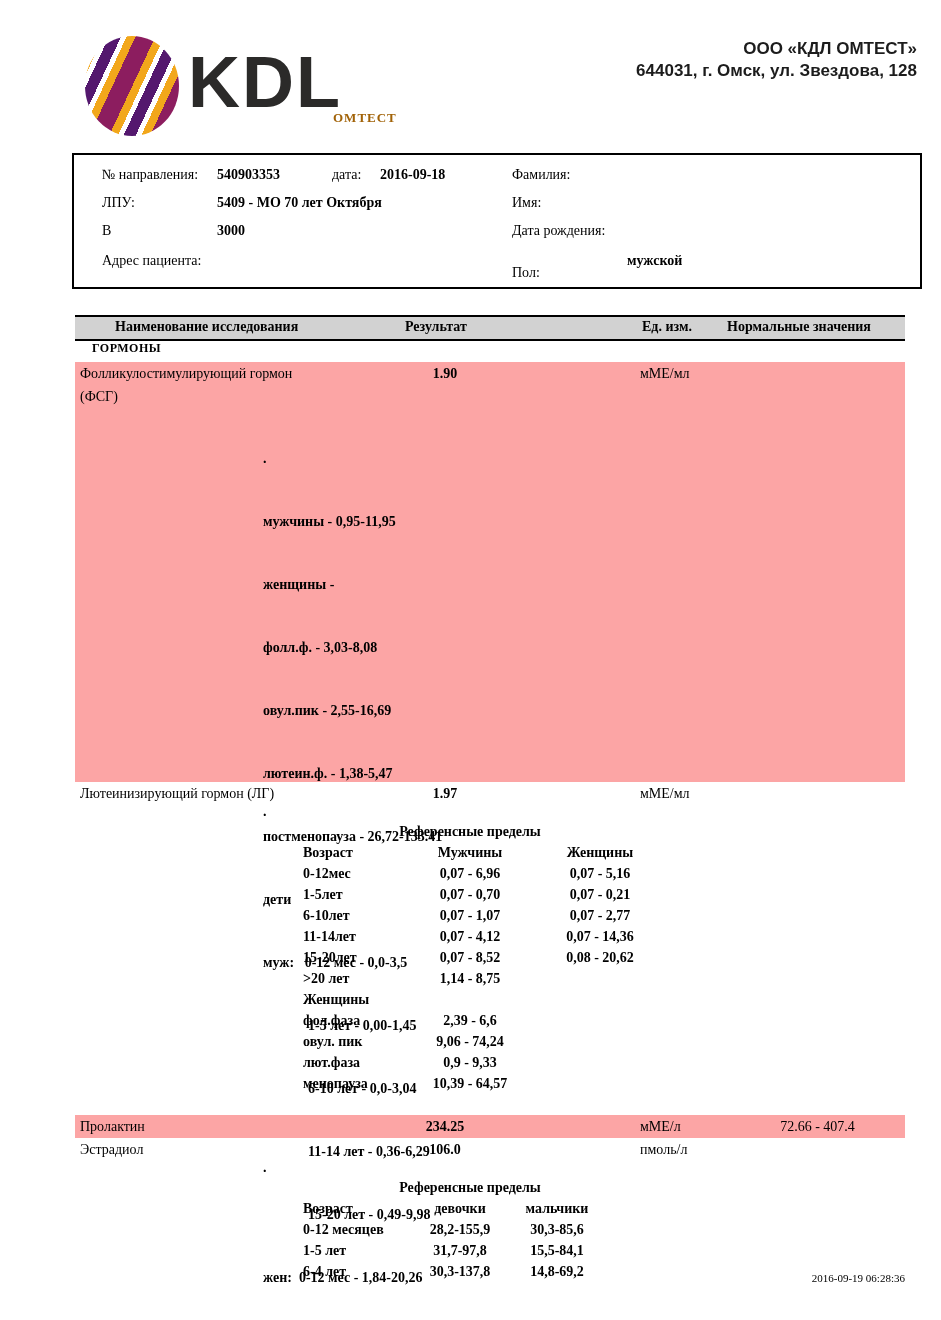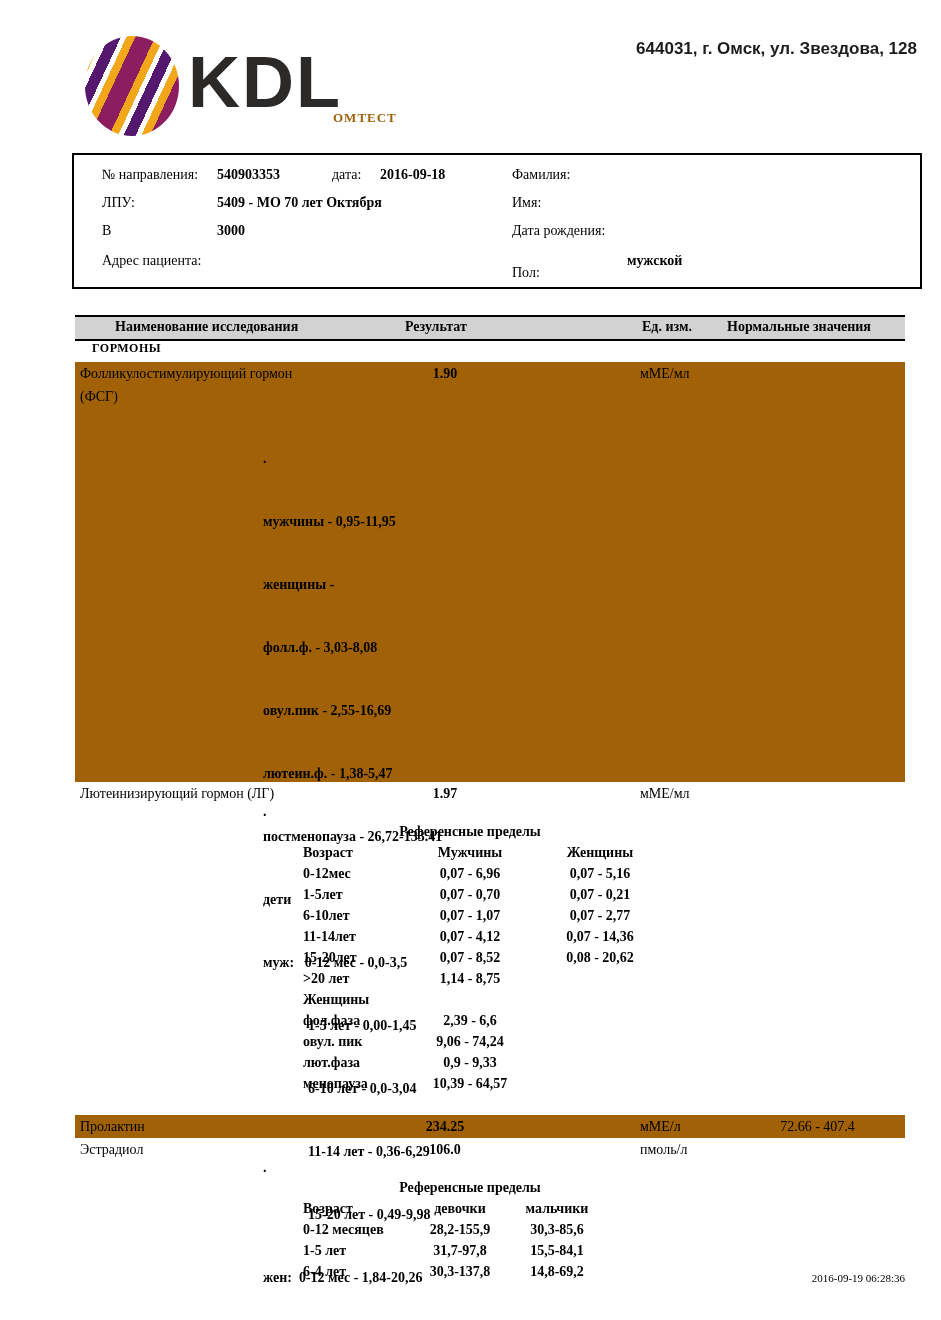--- a/index.html
+++ b/index.html
@@ -24,21 +24,21 @@
     font-weight:bold;font-size:17px;line-height:22px;color:#1c1c1c;}
   
   .pbox{left:72px;top:153px;width:846px;height:132px;border:2px solid #000;font-size:14px;}
   .pbox span{position:absolute;white-space:nowrap;}
   
   .tbl-head{left:75px;top:315px;width:830px;height:22px;background:#d2d2d2;
     border-top:2px solid #000;border-bottom:2px solid #000;font-size:14px;font-weight:bold;}
   .tbl-head span{position:absolute;top:2px;white-space:nowrap;}
   .section{left:92px;top:341px;font-weight:bold;font-size:12px;letter-spacing:0.5px;}
   .blk{left:75px;width:830px;font-size:14px;}
-  .shade{background:#a16207;}
+  .shade{background:#fca5a5;}
   .t-name{position:absolute;left:5px;top:4px;white-space:nowrap;}
   .t-name2{position:absolute;left:5px;top:27px;white-space:nowrap;}
   .t-res{position:absolute;left:290px;top:4px;width:160px;text-align:center;font-weight:bold;}
   .t-unit{position:absolute;left:565px;top:4px;white-space:nowrap;}
   .t-norm{position:absolute;left:655px;top:4px;width:175px;text-align:center;}
   .dot{position:absolute;left:188px;font-weight:bold;}
   
   .ref-free{position:absolute;left:188px;top:44px;font-weight:bold;line-height:21px;white-space:pre;}
   .ref-free .ind{margin-left:45px;}
   
@@ -54,20 +54,21 @@
   .footer{right:36px;top:1272px;font-size:11px;}
 </style>
 </head>
 <body>
 
 <div class="abs logo-sphere"></div>
 <div class="abs logo-kdl">KDL</div>
 <div class="abs logo-sub">ОМТЕСТ</div>
 
 <div class="abs company">
+  <div>ООО «КДЛ ОМТЕСТ»</div>
   <div>644031,  г. Омск, ул. Звездова, 128</div>
 </div>
 
 <div class="abs pbox">
   <span style="left:28px;top:12px;">№ направления:</span>
   <span style="left:143px;top:12px;" class="b">540903353</span>
   <span style="left:258px;top:12px;">дата:</span>
   <span style="left:306px;top:12px;" class="b">2016-09-18</span>
   <span style="left:438px;top:12px;">Фамилия:</span>
 

